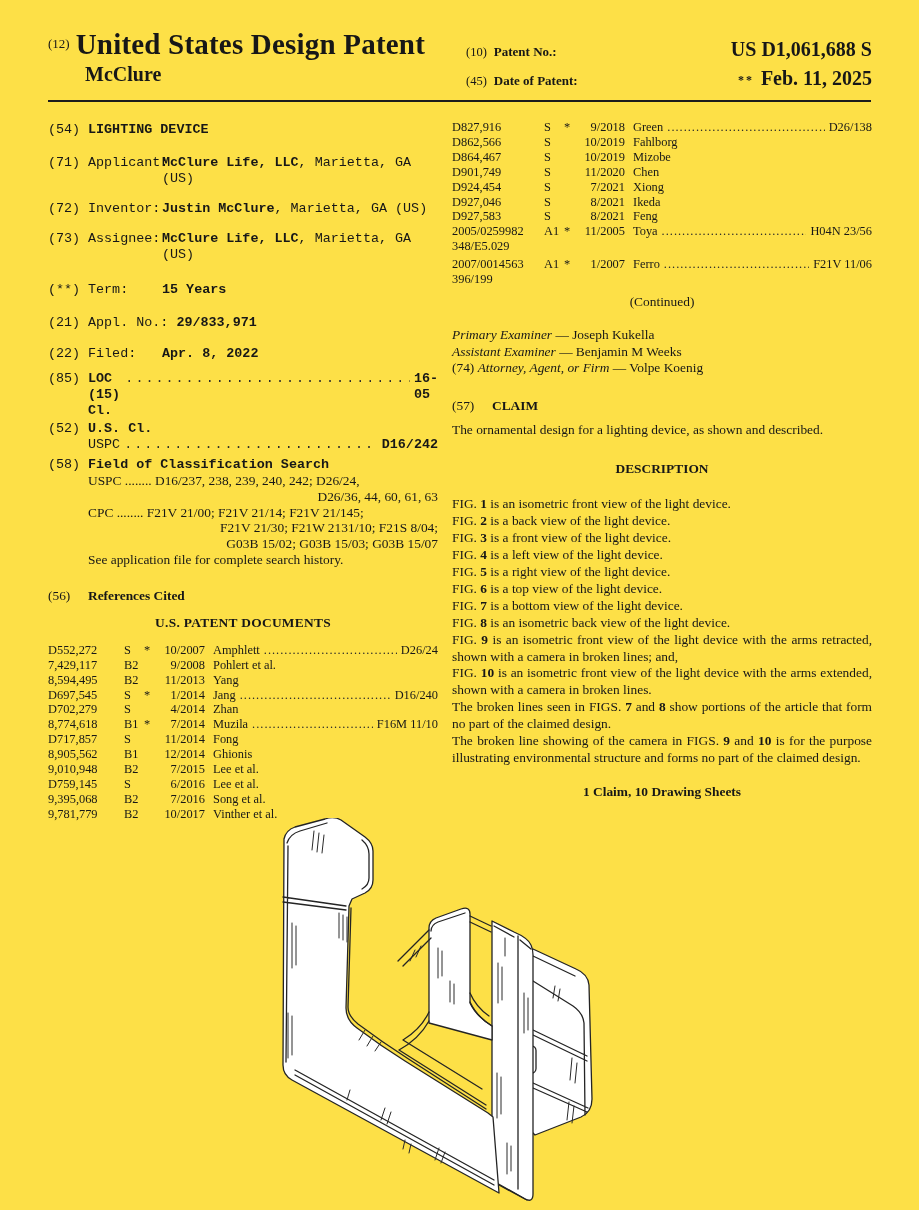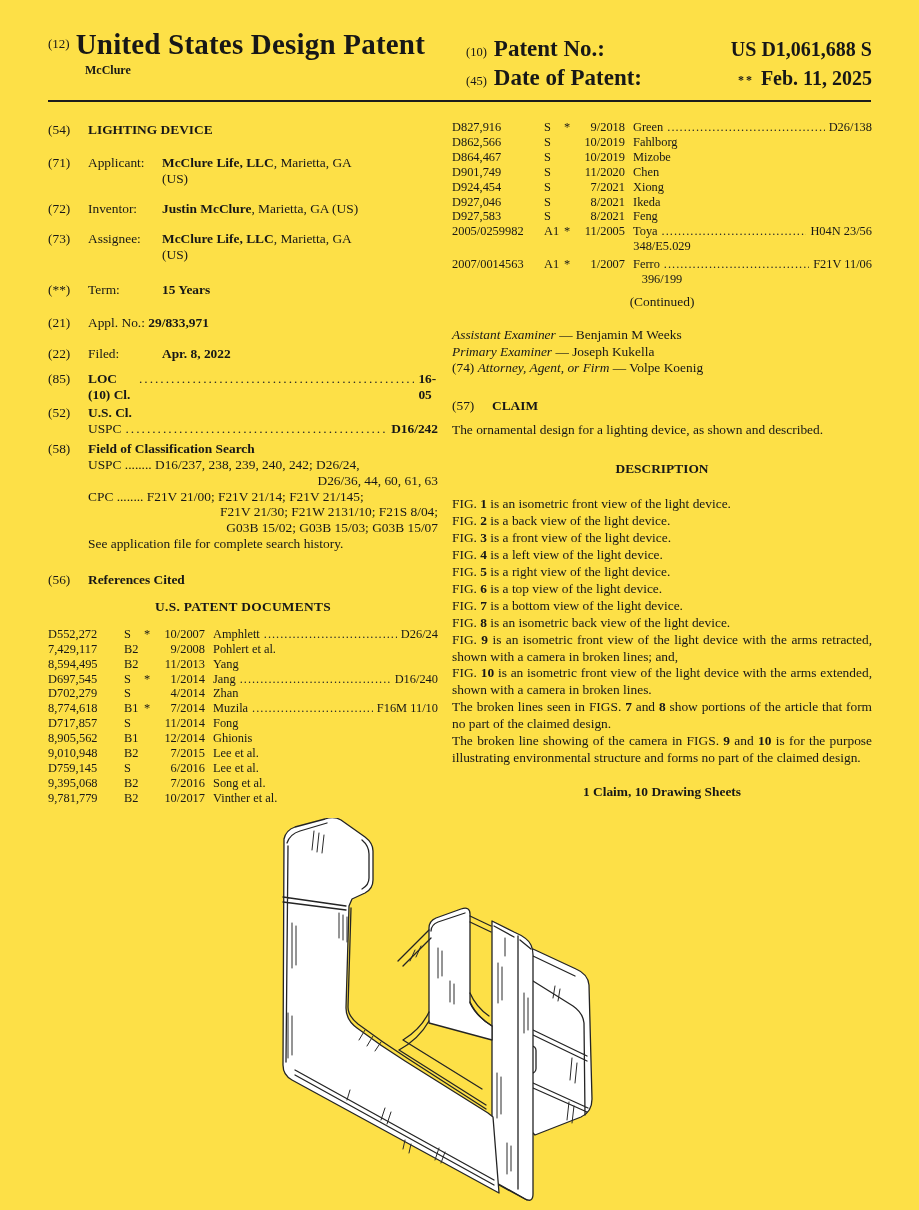--- a/index.html
+++ b/index.html
@@ -4,34 +4,34 @@
 <style>
   html,body{margin:0;padding:0;background:#fff;}
   .page{position:relative;width:919px;height:1210px;background:#fde047;overflow:hidden;
         font-family:"Liberation Serif","DejaVu Serif",serif;color:#171717;}
   b{font-weight:bold} i{font-style:italic}
 
   
   .hdr-left{position:absolute;left:48px;top:28px;width:400px;}
   .code12{font-size:13px;vertical-align:6px;margin-right:6px;}
   .doc-title{font-size:29px;font-weight:bold;letter-spacing:.2px;}
-  .surname{font-size:12px;font-weight:bold;margin:2px 0 0 37px;}
+  .surname{font-size:20px;font-weight:bold;margin:2px 0 0 37px;}
   .hdr-right{position:absolute;left:466px;top:36px;width:406px;}
   .hdr-row{display:flex;align-items:baseline;line-height:26px;}
   .hcode{font-size:12.5px;margin-right:7px;}
-  .hlabel{font-size:23px;font-weight:bold;}
+  .hlabel{font-size:13px;font-weight:bold;}
   .hvalue{margin-left:auto;font-size:20px;font-weight:bold;white-space:nowrap;}
   .starpfx{font-size:12px;font-weight:bold;letter-spacing:2px;position:relative;top:-1px;margin-right:7px;}
   .rule{position:absolute;left:48px;top:100px;width:823px;height:2px;background:#1c1c1c;}
 
   
   .col-left{position:absolute;left:48px;top:112px;width:390px;font-size:13.4px;line-height:16px;}
   .col-right{position:absolute;left:452px;top:112px;width:420px;font-size:13.4px;line-height:16px;}
 
-  .fld{display:flex;margin-top:14px;}
+  .fld{display:flex;margin-top:14px;font-family:Liberation Mono, monospace;}
   .fcode{width:40px;flex:0 0 40px;}
   .flabel{width:74px;flex:0 0 74px;}
   .fval{flex:1;}
   .tbold{font-weight:bold;}
 
   .leaderrow{align-items:baseline;}
   .rldr{flex:1 1 auto;overflow:hidden;white-space:nowrap;margin:0 4px;letter-spacing:2px;color:#2a2a2a;}
   .rldr::after{content:"..................................................................................";}
 
   .clsline{margin-left:40px;line-height:15.8px;}
@@ -45,21 +45,21 @@
   .reftable{margin-top:12px;font-size:12.4px;line-height:14.9px;}
   .ref-row{display:flex;align-items:baseline;}
   .rnum{flex:0 0 70px;text-align:left;}
   .col-right .rnum{flex:0 0 86px;}
   .rkind{flex:0 0 20px;margin-left:6px;}
   .rstar{flex:0 0 11px;}
   .rdate{flex:0 0 50px;text-align:right;margin-right:8px;}
   .rname{white-space:nowrap;}
   .ref-row .rldr{letter-spacing:1px;}
   .rcls{white-space:nowrap;}
-  .rcont{flex:1;text-align:center;}
+  .rcont{flex:1;text-align:left;}
   .gap-top{margin-top:3px;}
   .continued{text-align:center;margin-top:7px;}
 
   .examiners{margin-top:17px;line-height:16.6px;}
   .sec57{display:flex;margin-top:21px;}
   .claim-text{margin-top:8px;text-align:justify;line-height:16.6px;}
   .desc-hdr{text-align:center;font-weight:bold;margin-top:23px;}
   .descblock{margin-top:19px;line-height:16.9px;}
   .desc-line{text-align:justify;}
   .sheets{font-weight:bold;text-align:center;margin-top:17px;}
@@ -129,21 +129,21 @@
     </div>
 
     <div class="fld" style="margin-top:15px">
       <span class="fcode">(22)</span>
       <span class="flabel">Filed:</span>
       <span class="fval"><b>Apr. 8, 2022</b></span>
     </div>
 
     <div class="fld leaderrow" style="margin-top:9px">
       <span class="fcode">(85)</span>
-      <span class="tbold">LOC (10) Cl.</span>
+      <span class="tbold">LOC (15) Cl.</span>
       <span class="rldr"></span>
       <span class="tbold">16-05</span>
     </div>
 
     <div class="fld" style="margin-top:2px">
       <span class="fcode">(52)</span>
       <span class="tbold">U.S. Cl.</span>
     </div>
     <div class="fld leaderrow" style="margin-top:0">
       <span class="fcode"></span>
@@ -341,22 +341,22 @@
           <span class="rcls">F21V 11/06</span>
         </div>
         <div class="ref-row">
           <span class="rcont">396/199</span>
         </div>
       </div>
 
     <div class="continued">(Continued)</div>
 
     <div class="examiners">
+        <div class="desc-line"><i>Primary Examiner</i> — Joseph Kukella</div>
         <div class="desc-line"><i>Assistant Examiner</i> — Benjamin M Weeks</div>
-        <div class="desc-line"><i>Primary Examiner</i> — Joseph Kukella</div>
         <div class="desc-line">(74) <i>Attorney, Agent, or Firm</i> — Volpe Koenig</div>
       </div>
 
     <div class="sec57">
       <span class="fcode">(57)</span>
       <span class="center-b">CLAIM</span>
     </div>
     <div class="claim-text">The ornamental design for a lighting device, as shown and described.</div>
 
     <div class="desc-hdr">DESCRIPTION</div>

